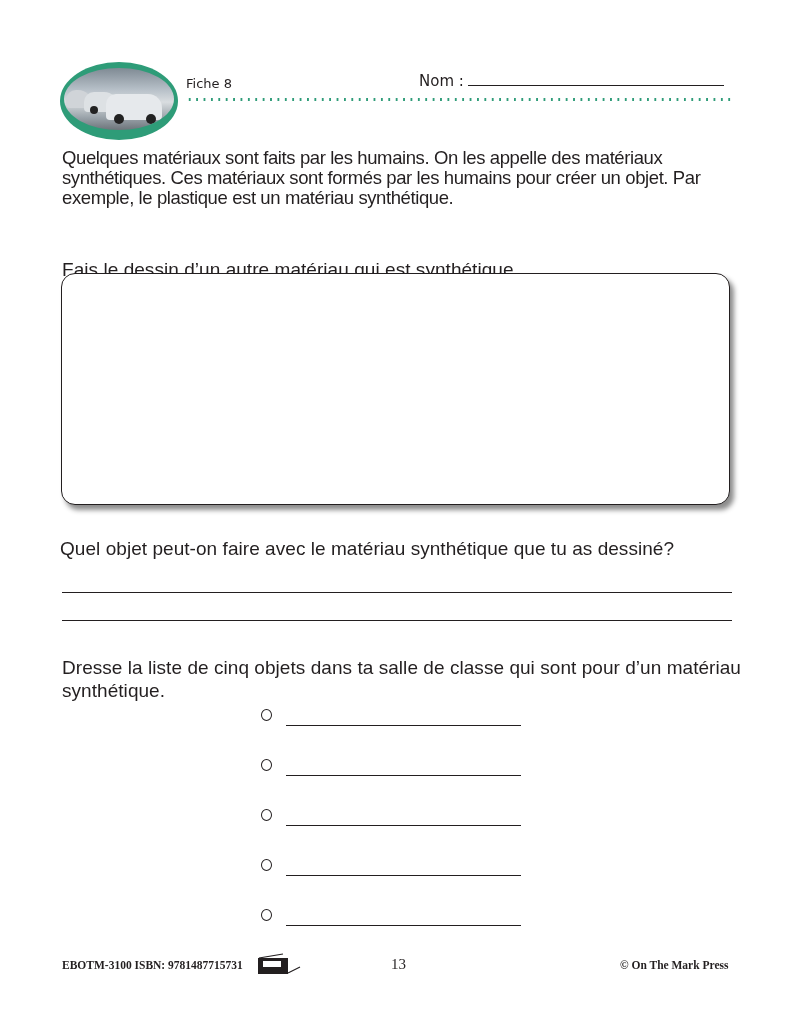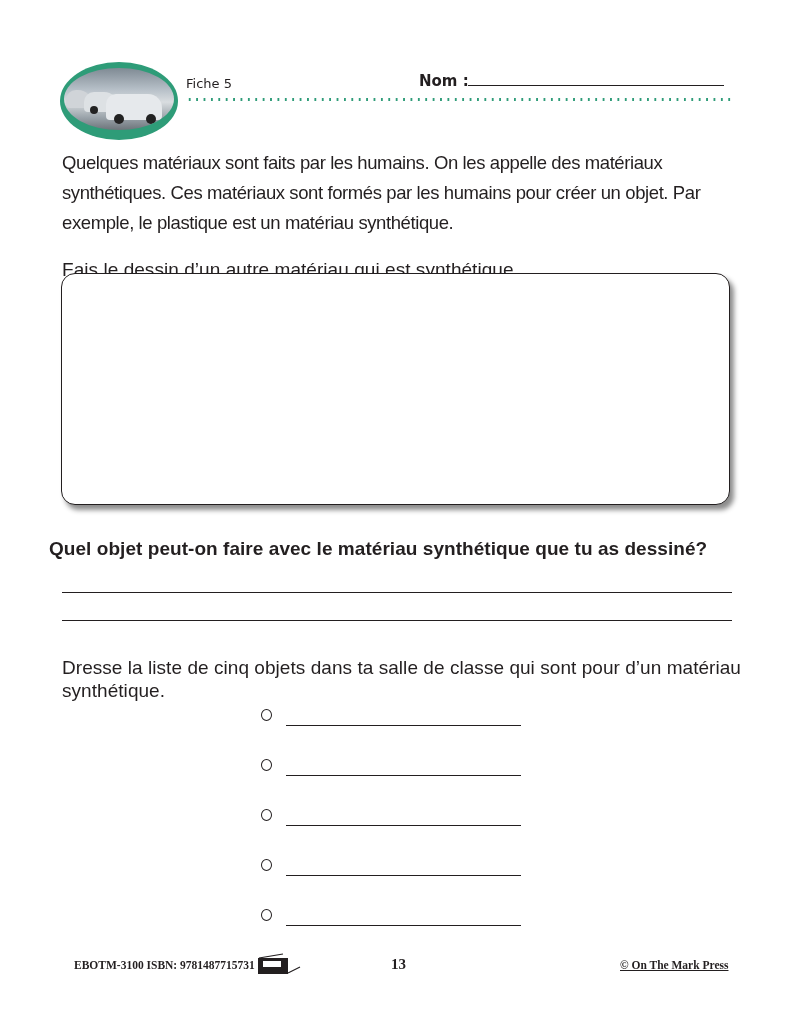--- a/index.html
+++ b/index.html
@@ -3,53 +3,53 @@
   <meta charset="utf-8">
   <style>
     html, body { margin: 0; padding: 0; background: #ffffff; }
     body { width: 792px; height: 1024px; position: relative; overflow: hidden; font-family: "DejaVu Sans", "Liberation Sans", sans-serif; color: #231f20; }
     .abs { position: absolute; }
     .logo { left: 60px; top: 62px; width: 118px; height: 78px; border-radius: 50%; background: #2e9c78; overflow: hidden; }
     .logo-inner { position: absolute; left: 4px; top: 6px; width: 110px; height: 62px; border-radius: 50%; background: linear-gradient(180deg,#7f8a94 0%,#b7c0c8 35%,#d9dde0 55%,#9aa3aa 80%,#6d747a 100%); overflow: hidden; }
     .car { position: absolute; background: #e6e9ec; border-radius: 10px 14px 4px 4px; }
     .wheel { position: absolute; width: 10px; height: 10px; border-radius: 50%; background: #222; }
     .fiche { left: 186px; top: 76px; font-size: 13px; }
-    .nom-label { left: 419px; top: 72px; font-size: 15px; font-weight: bold; }
+    .nom-label { left: 419px; top: 72px; font-size: 15px; }
     .nom-line { left: 468px; top: 85px; width: 256px; border-bottom: 1.2px solid #231f20; }
     .dots { left: 186px; top: 98px; width: 548px; height: 3px; background-image: radial-gradient(circle, #2e9c78 1.1px, transparent 1.3px); background-size: 7.4px 3px; background-repeat: repeat-x; }
-    .para { left: 62px; top: 148px; width: 690px; font-size: 18.5px; line-height: 30px; letter-spacing: -0.4px; font-family: "Liberation Sans", sans-serif; }
+    .para { left: 62px; top: 148px; width: 690px; font-size: 18.5px; line-height: 20px; letter-spacing: -0.4px; font-family: "Liberation Sans", sans-serif; }
     .q { font-size: 19px; line-height: 23px; font-family: "Liberation Sans", sans-serif; letter-spacing: 0.05px; margin-top: 16px; }
     .q1 { left: 62px; top: 242px; }
     .drawbox { left: 61px; top: 273px; width: 667px; height: 230px; border: 1.6px solid #231f20; border-radius: 14px; box-shadow: 4px 5px 5px rgba(0,0,0,0.45); background: #fff; }
-    .q2 { left: 49px; top: 521px; width: 680px; font-weight: bold; }
+    .q2 { left: 60px; top: 521px; width: 680px; }
     .ans-line { left: 62px; width: 670px; border-bottom: 1.2px solid #231f20; }
     .q3 { left: 62px; top: 640px; width: 680px; }
     .list-item { left: 261px; width: 262px; height: 20px; }
     .bullet { position: absolute; left: 0; top: 2px; width: 11px; height: 12px; border: 1.3px solid #231f20; border-radius: 50%; box-sizing: border-box; }
     .bline { position: absolute; left: 25px; top: 18px; width: 235px; border-bottom: 1.2px solid #231f20; }
     .footer { font-family: "Liberation Serif", "DejaVu Serif", serif; font-weight: bold; font-size: 11.5px; }
-    .foot-left { left: 74px; top: 959px; }
-    .foot-page { left: 391px; top: 956px; font-weight: bold; font-size: 15px; }
-    .foot-right { left: 620px; top: 959px; text-decoration: underline; }
+    .foot-left { left: 62px; top: 959px; }
+    .foot-page { left: 391px; top: 956px; font-weight: normal; font-size: 15px; }
+    .foot-right { left: 620px; top: 959px; }
     .copier { left: 257px; top: 953px; width: 44px; height: 22px; }
   </style>
 </head>
 <body>
 
 <div class="abs logo">
   <div class="logo-inner">
     <div class="car" style="left:2px; top:22px; width:26px; height:18px; background:#d0d4d8;"></div>
     <div class="car" style="left:20px; top:24px; width:34px; height:20px; background:#dde1e4;"></div>
     <div class="car" style="left:42px; top:26px; width:56px; height:26px;"></div>
     <div class="wheel" style="left:50px; top:46px;"></div>
     <div class="wheel" style="left:82px; top:46px;"></div>
     <div class="wheel" style="left:26px; top:38px; width:8px; height:8px;"></div>
   </div>
 </div>
-<div class="abs fiche">Fiche 5</div>
+<div class="abs fiche">Fiche 8</div>
 <div class="abs nom-label">Nom :</div>
 <div class="abs nom-line"></div>
 <div class="abs dots"></div>
 
 <div class="abs para">Quelques matériaux sont faits par les humains. On les appelle des matériaux synthétiques. Ces matériaux sont formés par les humains pour créer un objet. Par exemple, le plastique est un matériau synthétique.</div>
 
 <div class="abs q q1">Fais le dessin d’un autre matériau qui est synthétique.</div>
 <div class="abs drawbox"></div>
 
 <div class="abs q q2">Quel objet peut-on faire avec le matériau synthétique que tu as dessiné?</div>

